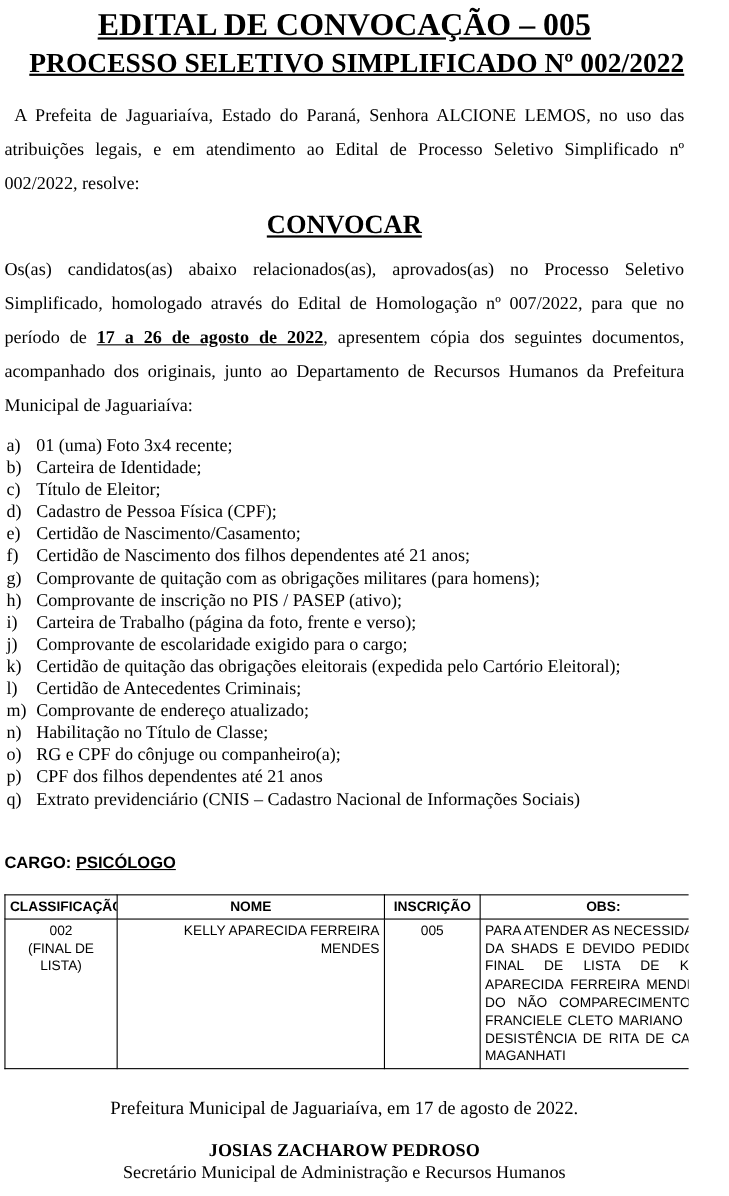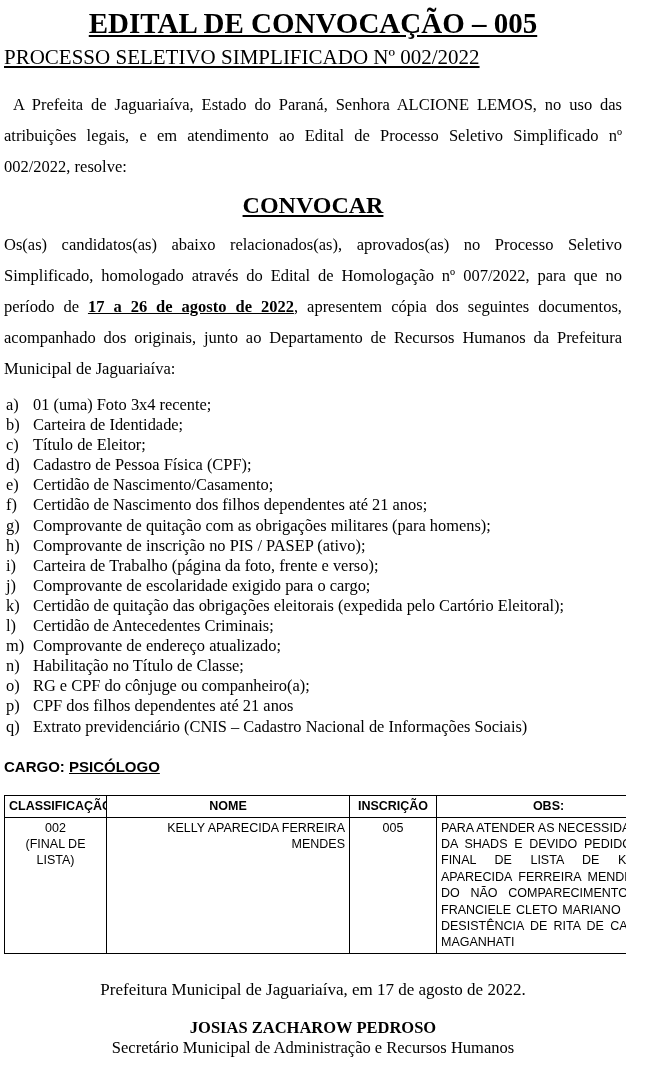--- a/index.html
+++ b/index.html
@@ -16,23 +16,23 @@
   }
   .title {
     text-align: center;
     font-weight: bold;
     font-size: 29px;
     line-height: 37px;
     text-decoration: underline;
     margin-top: 1px;
   }
   .subtitle {
-    text-align: left;
-    font-weight: normal;
-    font-size: 21px;
+    text-align: right;
+    font-weight: bold;
+    font-size: 25px;
     line-height: 31px;
     text-decoration: underline;
   }
   .para {
     font-size: 16.5px;
     line-height: 31px;
     text-align: justify;
   }
   .intro { margin-top: 16px; text-indent: 9px; }
   .convocar {
@@ -43,21 +43,21 @@
     text-decoration: underline;
     margin-top: 8px;
   }
   .body-para { margin-top: 8px; }
   .highlight { font-weight: bold; text-decoration: underline; }
   .doc-list { margin-top: 11px; font-size: 16.4px; line-height: 20.1px; }
   .doc-item { display: flex; }
   .doc-item .marker { flex: 0 0 29px; box-sizing: border-box; padding-left: 2px; }
   .doc-item .item-text { flex: 1; }
   .cargo {
-    margin-top: 20px;
+    margin-top: 38px;
     font-family: "Liberation Sans", sans-serif;
     font-weight: bold;
     font-size: 15px;
     line-height: 19px;
   }
   .cargo-value { text-decoration: underline; }
   table.cand {
     border-collapse: collapse;
     margin-top: 19px;
     width: 656px;

